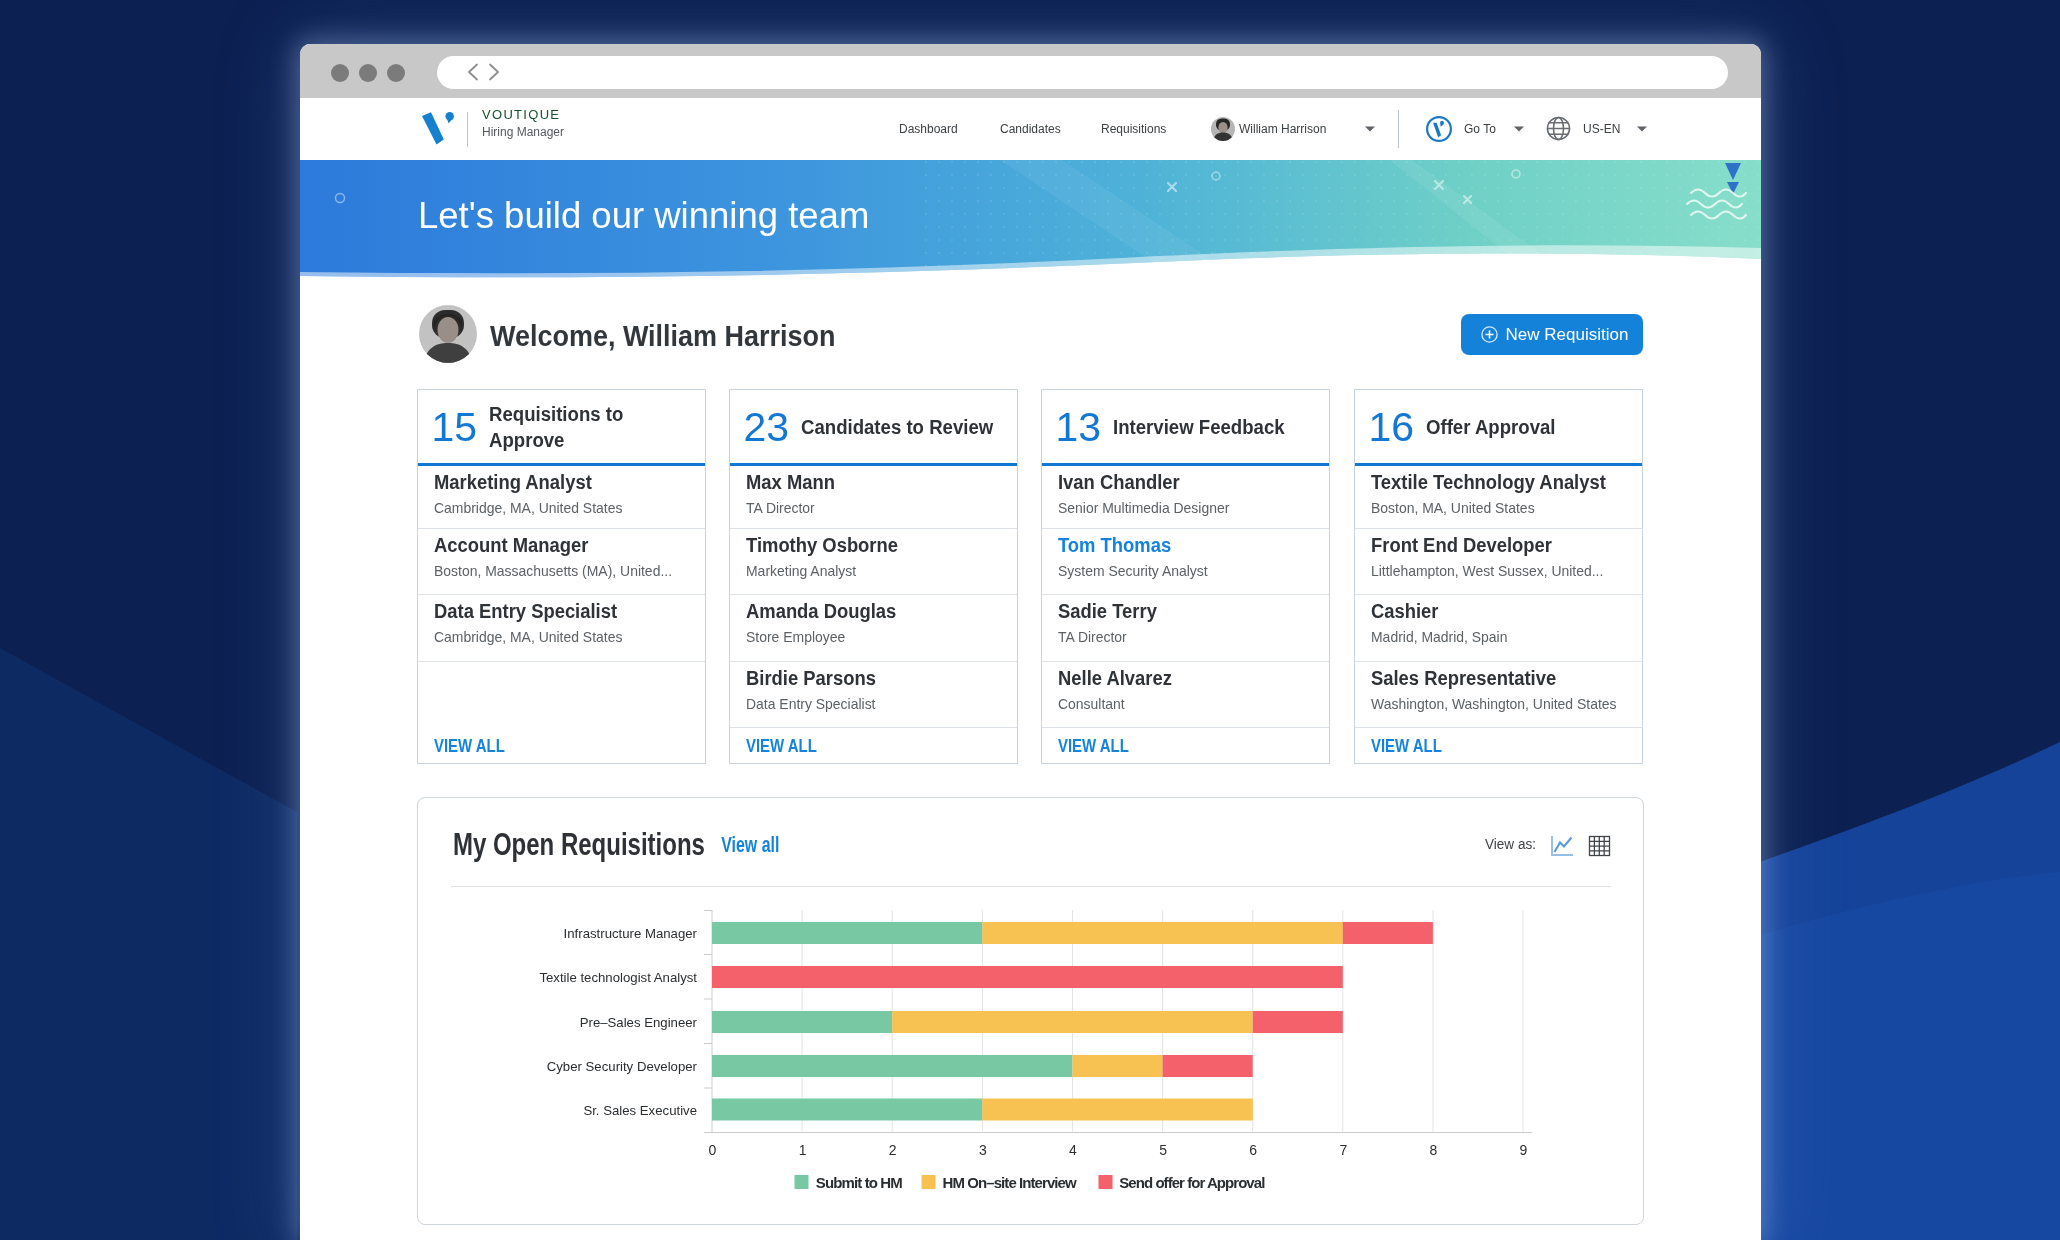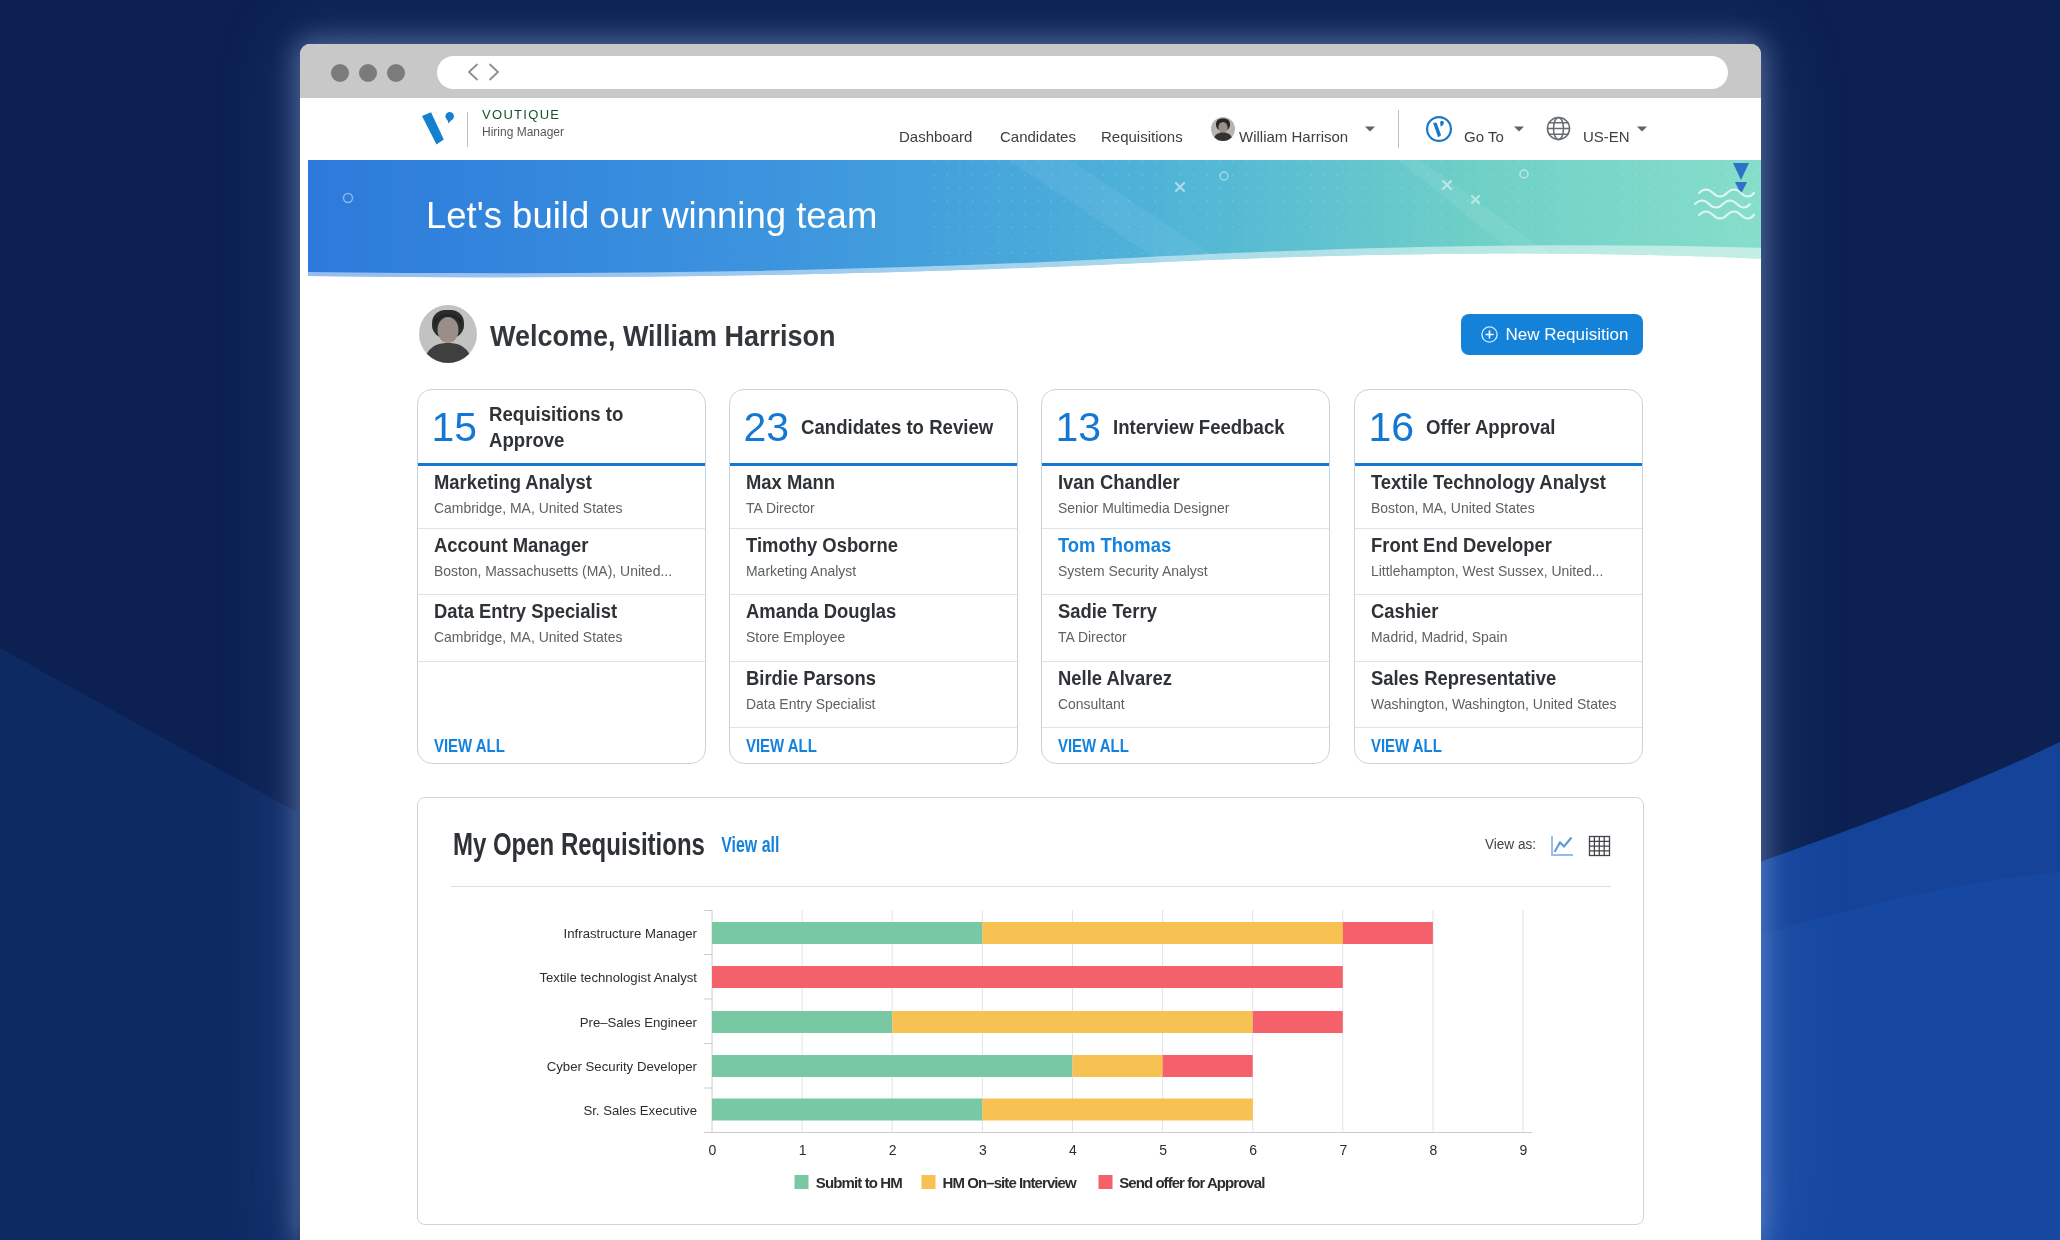--- a/index.html
+++ b/index.html
@@ -11,31 +11,31 @@
   .bgsvg { position:absolute; left:0; top:0; width:2060px; height:1240px; }
   
   .window { position:absolute; left:300px; top:44px; width:1461px; height:1196px;
     background:#fff; border-radius:10px 10px 0 0; overflow:hidden;
     box-shadow:0 0 26px 5px rgba(185,210,255,.34), 0 0 80px 16px rgba(120,160,240,.14); }
   .chrome { position:absolute; left:0; top:0; width:1461px; height:54px; background:#c8c8c8; }
   .dot { position:absolute; width:18px; height:18px; border-radius:50%; background:#7b7b7b; top:20px; }
   .urlbar { position:absolute; left:137px; top:12px; width:1291px; height:33px; background:#fff; border-radius:17px; }
   
   .appbar { position:absolute; left:0; top:54px; width:1461px; height:62px; background:#fff; }
-  .navlink { position:absolute; top:8px; height:54px; line-height:62px; font-size:15px; color:#3c4043; }
-  
-  .hero { position:absolute; left:8px; top:116px; width:1461px; height:200px; }
+  .navlink { position:absolute; top:0; height:54px; line-height:62px; font-size:12px; color:#3c4043; }
+  
+  .hero { position:absolute; left:0; top:116px; width:1461px; height:200px; }
   .herotext { position:absolute; left:118px; top:35px; font-size:36.5px; color:#fff; font-weight:400; }
   
   .welcome-title { position:absolute; left:190px; top:276px; font-size:29px; font-weight:700; color:#32373c; transform:scaleX(.93); transform-origin:left top; }
   .newreq { position:absolute; left:1161px; top:270px; width:182px; height:41px; background:#1582da; border-radius:8px;
     color:#fff; font-size:17px; font-weight:500; text-align:center; line-height:41px; }
   
   .card { position:absolute; top:345px; width:289px; height:375px; background:#fff;
-    border:1px solid #c9d3dc; border-radius:15px; }
+    border:1px solid #c9d3dc; border-radius:0; }
   .card .hdr { position:absolute; left:0; top:0; width:100%; height:76px; border-bottom:3px solid #1278d3; box-sizing:border-box; }
   .card .num { position:absolute; left:13.5px; top:17px; font-size:41px; line-height:41px; color:#1377d4; }
   .card .ttl { position:absolute; left:70.5px; top:0; height:73px; font-size:20px; line-height:26px; font-weight:700; color:#2f3337; width:216px; display:flex; align-items:center; transform:scaleX(.93); transform-origin:left center; }
   .item { position:absolute; left:0; width:100%; border-bottom:1px solid #dde3e8; }
   .item .nm { position:absolute; left:15.5px; top:5px; font-size:20px; font-weight:700; color:#2f3337; white-space:nowrap; transform:scaleX(.92); transform-origin:left top; }
   .item .sub { position:absolute; left:15.5px; top:32.5px; font-size:15px; color:#5c6165; white-space:nowrap; transform:scaleX(.93); transform-origin:left top; }
   .viewall { position:absolute; left:15.5px; bottom:6.5px; font-size:18px; font-weight:700; color:#1583dd; transform:scaleX(.83); transform-origin:left bottom; }
   
   .chartcard { position:absolute; left:117px; top:745px; width:1227px; height:428px; background:#fff;
     border:1px solid #cdd5dd; border-radius:8px;margin-top:8px; }

